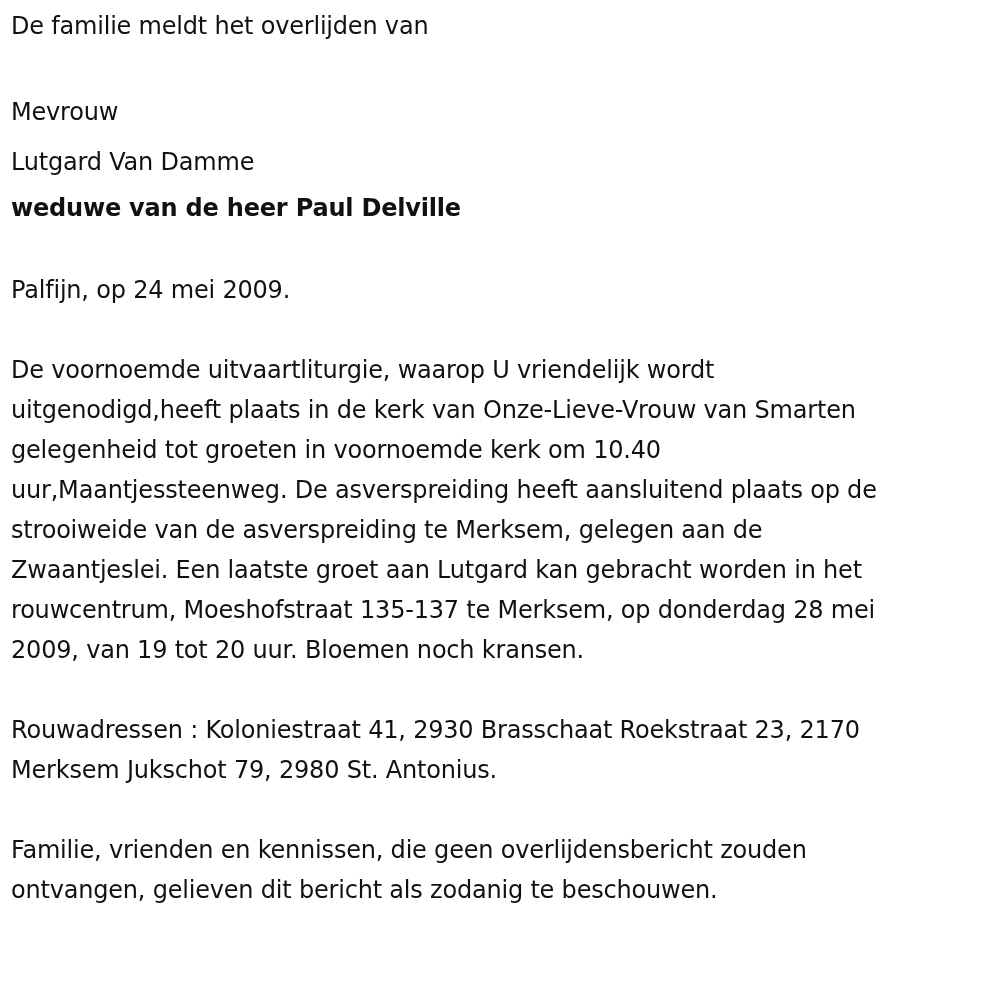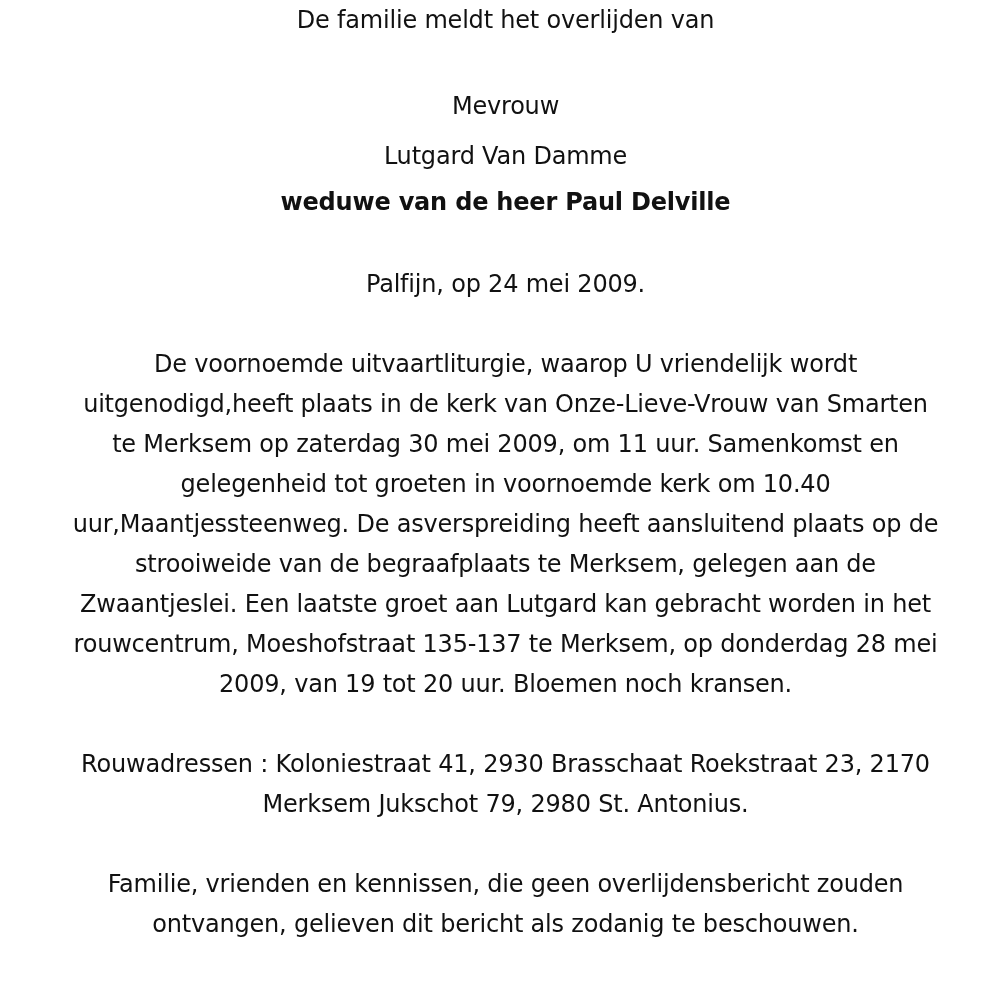--- a/index.html
+++ b/index.html
@@ -9,25 +9,24 @@
     }
     body {
       width: 1000px;
       height: 998px;
       overflow: hidden;
       font-family: "DejaVu Sans", sans-serif;
       color: #111111;
     }
     .page {
       position: relative;
-      padding: 0 0 0 11px;
+      padding: 6px 0 0 11px;
       font-size: 24px;
       line-height: 40px;
       letter-spacing: -0.2px;
-      text-align: center;
     }
     .line {
       display: block;
       white-space: nowrap;
       height: 40px;
     }
     .blank {
       display: block;
       height: 40px;
     }
@@ -51,24 +50,23 @@
   <span class="blank"></span>
 
   <div>
     <span class="line">Palfijn, op 24 mei 2009.</span>
   </div>
   <span class="blank"></span>
 
   <div>
     <span class="line">De voornoemde uitvaartliturgie, waarop U vriendelijk wordt</span>
     <span class="line">uitgenodigd,heeft plaats in de kerk van Onze-Lieve-Vrouw van Smarten</span>
-    <span class="line">te Merksem op zaterdag 30 mei 2009, om 11 uur. Samenkomst en</span>
     <span class="line">gelegenheid tot groeten in voornoemde kerk om 10.40</span>
     <span class="line">uur,Maantjessteenweg. De asverspreiding heeft aansluitend plaats op de</span>
-    <span class="line">strooiweide van de begraafplaats te Merksem, gelegen aan de</span>
+    <span class="line">strooiweide van de asverspreiding te Merksem, gelegen aan de</span>
     <span class="line">Zwaantjeslei. Een laatste groet aan Lutgard kan gebracht worden in het</span>
     <span class="line">rouwcentrum, Moeshofstraat 135-137 te Merksem, op donderdag 28 mei</span>
     <span class="line">2009, van 19 tot 20 uur. Bloemen noch kransen.</span>
   </div>
   <span class="blank"></span>
 
   <div>
     <span class="line">Rouwadressen : Koloniestraat 41, 2930 Brasschaat Roekstraat 23, 2170</span>
     <span class="line">Merksem Jukschot 79, 2980 St. Antonius.</span>
   </div>

